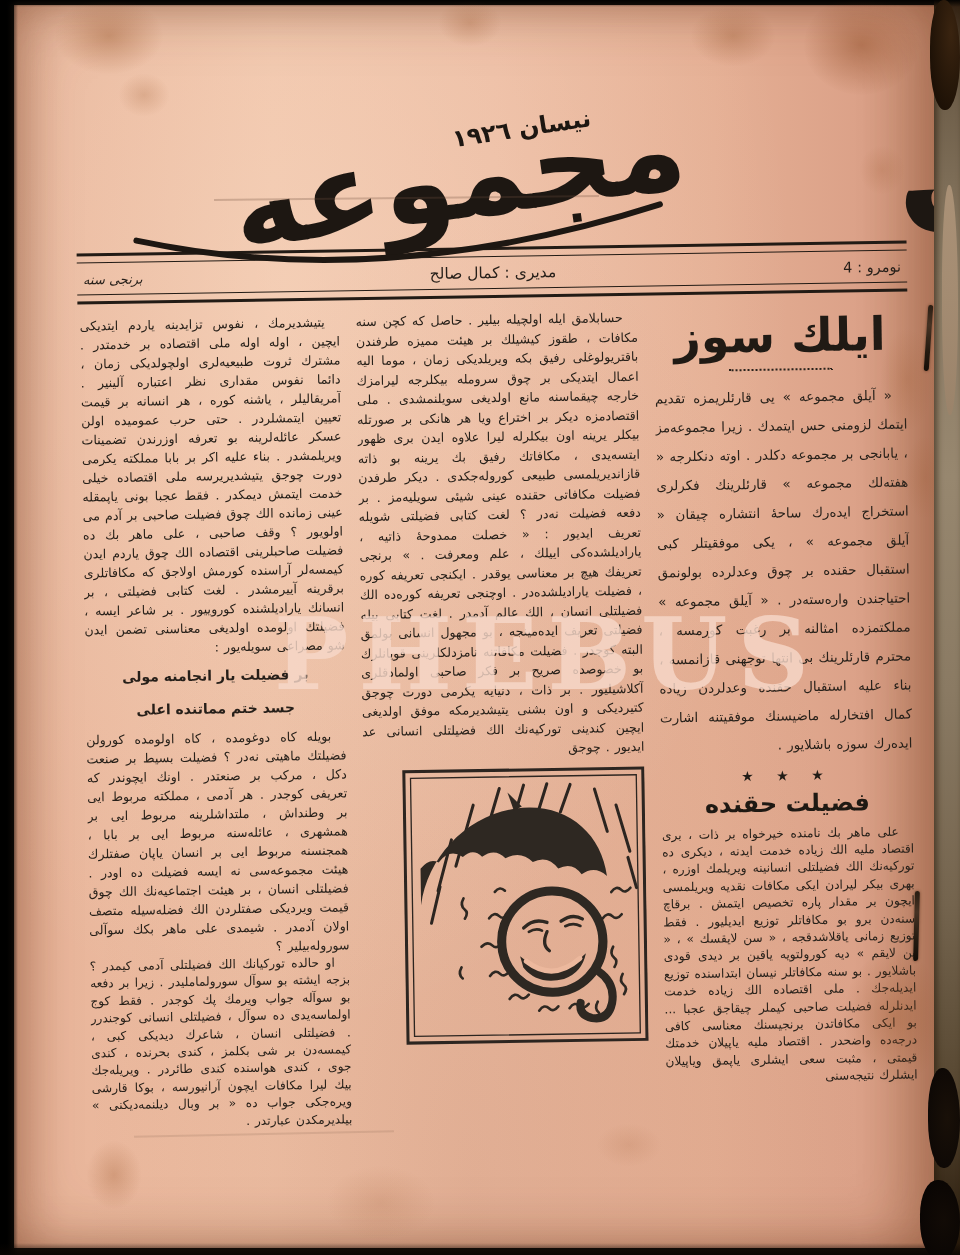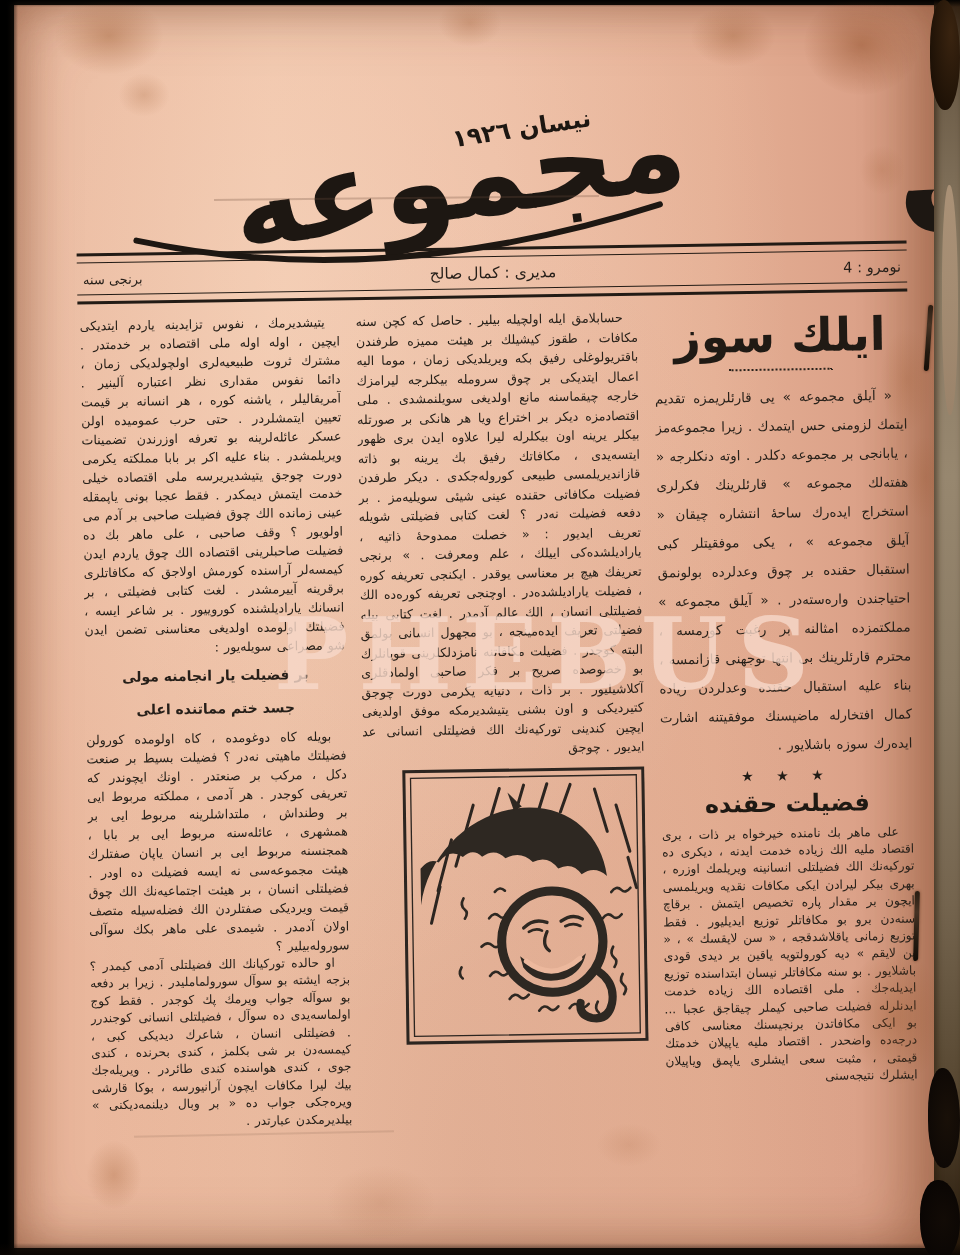--- a/index.html
+++ b/index.html
@@ -28,21 +28,21 @@
   }
   .masthead{position:relative;height:192px;}
   .masthead svg{position:absolute;inset:0;overflow:visible;}
   .rule{margin:0 4px;}
   .rule-top{height:6px;border-top:3.5px solid #221b15;border-bottom:1.5px solid #221b15;}
   .rule-bottom{height:6px;border-top:1.5px solid #221b15;border-bottom:3.5px solid #221b15;}
   .band{display:flex;align-items:center;justify-content:space-between;padding:7px 10px 6px;direction:rtl;}
   .band .cell{white-space:nowrap;}
   .band .issue{font-size:14.5px;}
   .band .director{font-size:15.5px;}
-  .band .year{font-size:13px;}
+  .band .year{font-size:13px;font-style:italic;}
   
   .columns{
     display:flex;direction:rtl;gap:16px;margin-top:12px;padding:0 6px;
     height:822px;overflow:hidden;
   }
   .col{overflow:hidden;}
   .col-right{flex:0 0 252px;}
   .col-mid{flex:0 0 282px;}
   .col-left{flex:1 1 auto;}
   .body-text{

